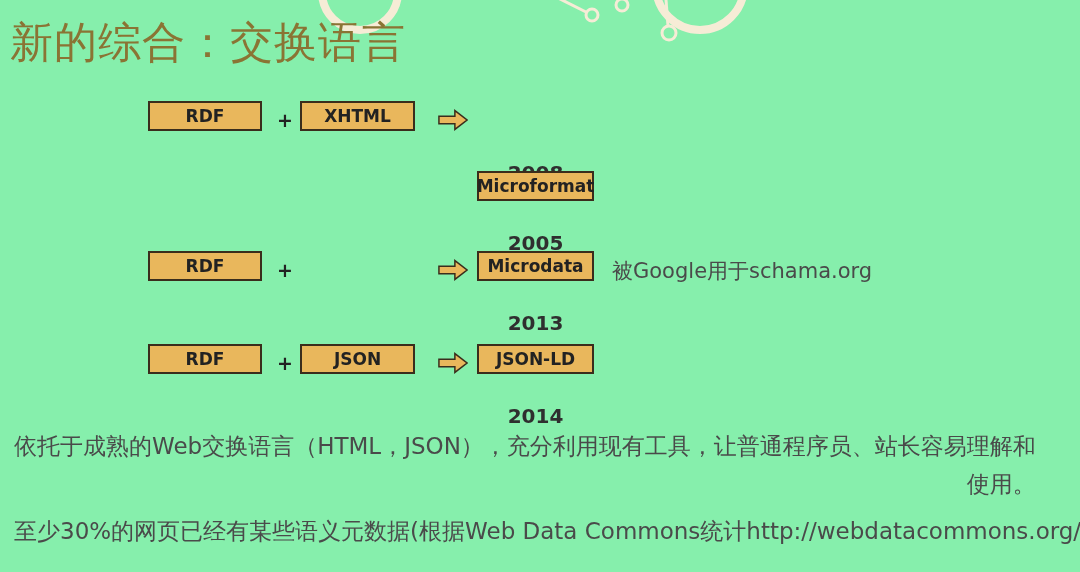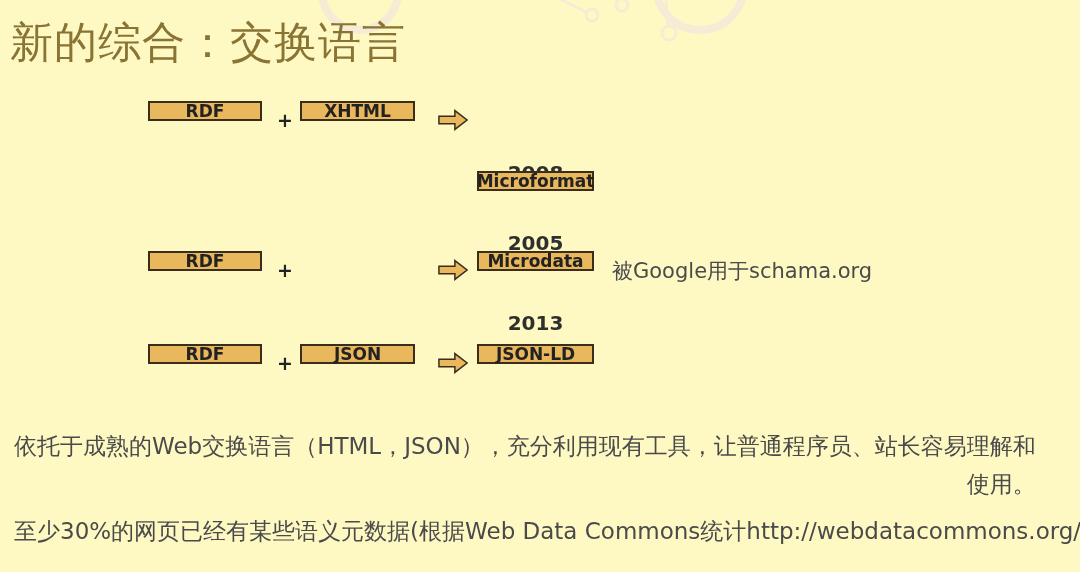--- a/index.html
+++ b/index.html
@@ -7,33 +7,33 @@
     --box-border:#3a2d1c;
     --title:#8a7434;
     --body-text:#4a4a4a;
     --year-text:#2f2f2f;
     --ornament:#f6ecd6;
   }
   *{margin:0;padding:0;box-sizing:border-box;}
   html,body{background:#fff;}
   body{font-family:"DejaVu Sans","Liberation Sans",sans-serif;}
   .slide{
-    position:relative;width:1080px;height:572px;background:#fef9c3;
+    position:relative;width:1080px;height:572px;background:#86efac;
     overflow:hidden;
   }
   .ornament{position:absolute;left:300px;top:0;width:520px;height:60px;z-index:0;}
   .ornament circle,.ornament line{stroke:var(--ornament);fill:none;}
   .slide-title{
     position:absolute;left:10px;top:14px;z-index:2;
     font-size:43px;font-weight:500;color:var(--title);
     letter-spacing:1px;white-space:nowrap;
   }
   .row{position:absolute;left:0;width:1080px;height:90px;z-index:1;}
   .tbox{
-    position:absolute;top:0;height:20px;
+    position:absolute;top:0;height:30px;
     background:var(--box-fill);border:2px solid var(--box-border);
     display:flex;align-items:center;justify-content:center;
     font-size:17px;font-weight:bold;color:#222;
   }
   .box-a{left:148px;width:114px;}
   .box-b{left:300px;width:115px;}
   .box-c{left:477px;width:117px;}
   .plus{
     position:absolute;left:268px;top:0;width:34px;height:38px;
     display:flex;align-items:center;justify-content:center;
@@ -101,19 +101,20 @@
   </div>
 
   <div class="row" style="top:344px">
     <div class="tbox box-a">RDF</div>
     <div class="plus">+</div>
     <div class="tbox box-b">JSON</div>
     <svg class="arrow" viewBox="0 0 32 24" aria-hidden="true">
       <polygon points="1,8 18,8 18,2 31,12 18,22 18,16 1,16"></polygon>
     </svg>
     <div class="tbox box-c">JSON-LD</div>
+    <div class="year">2014</div>
   </div>
 
   <p class="para para-1">依托于成熟的Web交换语言（HTML，JSON），充分利用现有工具，让普通程序员、站长容易理解和
 使用。</p>
   <p class="para para-2">至少30%的网页已经有某些语义元数据(根据Web Data Commons统计http://webdatacommons.org/ )</p>
 
 </div>
 
 </body></html>

